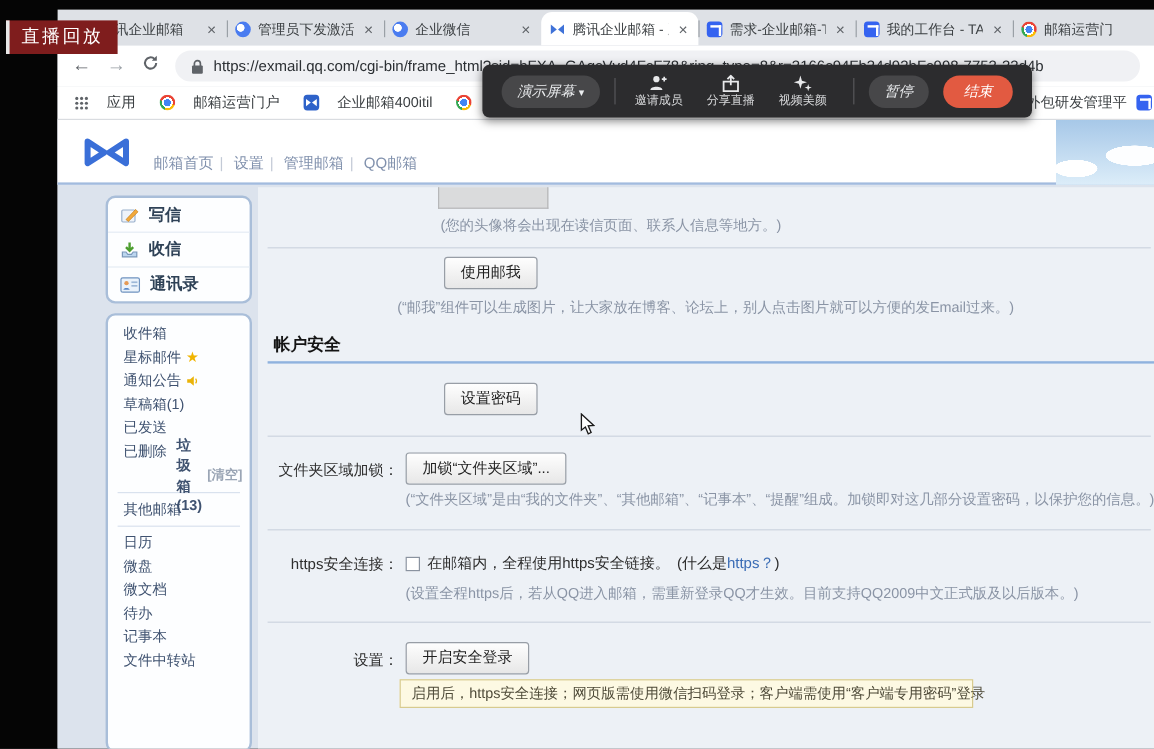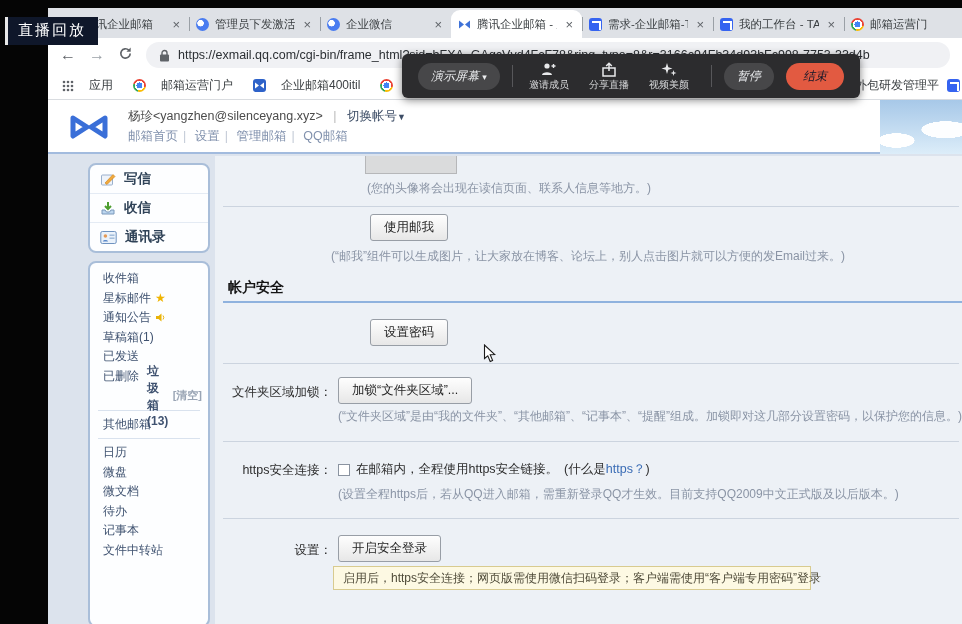--- a/index.html
+++ b/index.html
@@ -1,20 +1,20 @@
 <!DOCTYPE html>
 <html><head>
 <meta charset="utf-8">
 <style>
   * { margin:0; padding:0; box-sizing:border-box; }
   body { background:#000; font-family:"Liberation Sans","DejaVu Sans",sans-serif; }
   .screen { position:relative; width:962px; height:624px; background:#050505; overflow:hidden; }
 
   
-  .replay { position:absolute; top:17px; left:5px; z-index:80; background:#0f172a; color:#fff;
+  .replay { position:absolute; top:17px; left:5px; z-index:80; background:#7f1d1d; color:#fff;
             font-size:15px; letter-spacing:2px; padding:4px 12px 5px 10px; border-left:3px solid #e8e8e8; }
 
   
   .browser { position:absolute; left:48px; top:8px; width:914px; height:616px; background:#dee1e6; }
 
   .tabbar { height:30px; display:flex; align-items:flex-end; padding-left:10px; overflow:hidden; }
   .tab { width:131px; height:28px; display:flex; align-items:center; gap:6px; padding:0 7px;
          font-size:11.5px; color:#3c4043; border-radius:9px 9px 0 0; flex-shrink:0; position:relative; }
   .tab.active { background:#fff; }
   .tab:not(.active):not(:first-child)::before { content:""; position:absolute; left:0; top:7px; height:14px; width:1px; background:#9aa0a6; }
@@ -38,21 +38,21 @@
   .bookmarks { height:28px; background:#fff; display:flex; align-items:center; padding:0 14px; gap:8px;
                font-size:12px; color:#3c4043; position:relative; border-bottom:1px solid #d9dce0; }
   .bm { display:flex; align-items:center; gap:15px; margin-right:12px; white-space:nowrap; }
   .bm-right { position:absolute; right:2px; display:flex; align-items:center; gap:8px; }
 
   
   .share-bar { position:absolute; left:402px; top:54px; width:458px; height:44px; z-index:70;
                background:#2c2c2e; border-radius:6px; display:flex; align-items:center; padding:0 16px; gap:12px;
                box-shadow:0 2px 8px rgba(0,0,0,.5); }
   .pill { background:#474749; border-radius:14px; padding:5px 13px; color:#eceef0; font-size:12px; white-space:nowrap;font-style:italic; }
-  .pill.end { background:#e25a41; color:#0f172a; padding:5px 17px; }
+  .pill.end { background:#e25a41; color:#ffffff; padding:5px 17px; }
   .vdiv { width:1px; height:22px; background:#57575a; }
   .tool-ic { width:48px; text-align:center; color:#d9dadc; font-size:10px; line-height:11px; }
   .tool-ic svg { display:block; margin:0 auto 2px; }
 
   
   .page { position:absolute; left:0; top:92px; right:0; bottom:0; background:#dce3ed; }
   .mail-header { height:54px; background:#fff; border-bottom:2px solid #a2bbde; position:relative; }
   .logo { position:absolute; left:18px; top:10px; }
   .user-line { position:absolute; left:80px; top:8px; font-size:12.5px; color:#4c4c4c; }
   .user-line .sep { color:#bbb; margin:0 7px; }
@@ -216,25 +216,20 @@
     </div>
 
     <div class="page">
       <div class="mail-header">
         <span class="logo">
           <svg width="46" height="34" viewBox="0 0 46 34">
               <polygon points="7,8 21,17 7,26" fill="none" stroke="#3a6fd8" stroke-width="5" stroke-linejoin="round"></polygon>
               <polygon points="39,8 25,17 39,26" fill="none" stroke="#3a6fd8" stroke-width="5" stroke-linejoin="round"></polygon>
             </svg>
         </span>
-        <div class="user-line">
-          <span>杨珍&lt;yangzhen@silenceyang.xyz&gt;</span>
-          <span class="sep">|</span>
-          <span class="switch"><span>切换帐号</span><span style="font-size:9px">▼</span></span>
-        </div>
         <div class="nav-line">
           <a href="#">邮箱首页</a><span class="sep">|</span>
           <a href="#">设置</a><span class="sep">|</span>
           <a href="#">管理邮箱</a><span class="sep">|</span>
           <a href="#">QQ邮箱</a>
         </div>
         <div class="sky"></div>
       </div>
 
       <div class="content">

